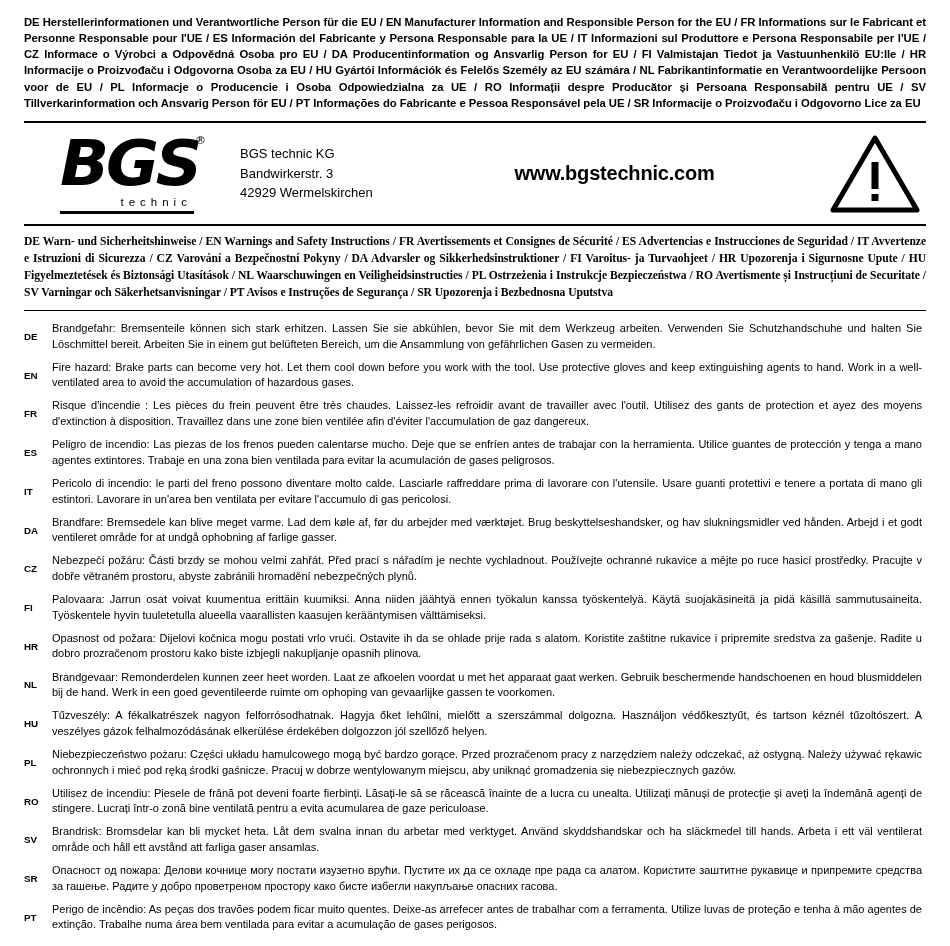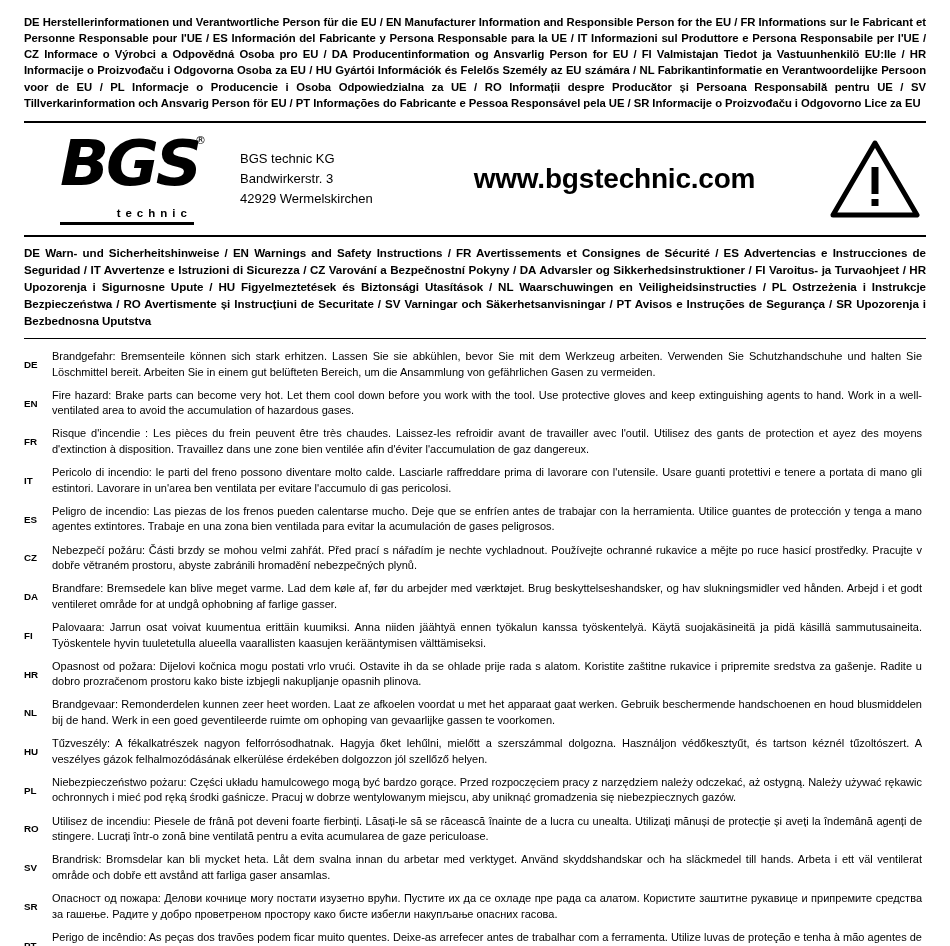--- a/index.html
+++ b/index.html
@@ -80,22 +80,22 @@
     top: 2px;
     right: -12px;
     font-size: 11px;
     font-family: "DejaVu Sans", sans-serif;
   }
   .logo .technic {
     display: block;
     text-align: right;
     font-size: 11.5px;
     letter-spacing: 5px;
-    font-weight: bold;
-    margin-top: 13px;
+    font-weight: normal;
+    margin-top: 2px;
     padding-right: 2px;
   }
   .logo .underline {
     border-bottom: 3px solid #000;
     margin-top: 3px;
     width: 100%;
   }
 
   .addr {
     flex: 0 0 175px;
@@ -104,21 +104,21 @@
     padding-left: 18px;
   }
   .contact {
     flex: 0 0 200px;
     font-size: 12.6px;
     line-height: 1.52;
   }
   .weburl {
     flex: 1 1 auto;
     text-align: center;
-    font-size: 28px;
+    font-size: 20px;
     font-weight: bold;
     font-family: "Liberation Sans", sans-serif;
     letter-spacing: -0.2px;
     padding-right: 10px;
   }
   .warn-tri {
     flex: 0 0 96px;
     display: flex;
     align-items: center;
     justify-content: flex-end;
@@ -126,20 +126,21 @@
   }
 
   
   .warn-title {
     font-size: 11.6px;
     font-weight: bold;
     line-height: 1.46;
     text-align: justify;
     padding: 8px 0 8px 0;
     letter-spacing: -0.05px;
+    font-family: Liberation Serif, serif;
   }
 
   
   .rows {
     padding-top: 10px;
   }
   .row {
     display: flex;
     align-items: center;
     margin-bottom: 7.5px;
@@ -212,62 +213,62 @@
     </div>
     <div class="row">
       <div class="code">EN</div>
       <div class="text">Fire hazard: Brake parts can become very hot. Let them cool down before you work with the tool. Use protective gloves and keep extinguishing agents to hand. Work in a well-ventilated area to avoid the accumulation of hazardous gases.</div>
     </div>
     <div class="row">
       <div class="code">FR</div>
       <div class="text">Risque d'incendie : Les pièces du frein peuvent être très chaudes. Laissez-les refroidir avant de travailler avec l'outil. Utilisez des gants de protection et ayez des moyens d'extinction à disposition. Travaillez dans une zone bien ventilée afin d'éviter l'accumulation de gaz dangereux.</div>
     </div>
     <div class="row">
+      <div class="code">ES</div>
+      <div class="text">Peligro de incendio: Las piezas de los frenos pueden calentarse mucho. Deje que se enfríen antes de trabajar con la herramienta. Utilice guantes de protección y tenga a mano agentes extintores. Trabaje en una zona bien ventilada para evitar la acumulación de gases peligrosos.</div>
+    </div>
+    <div class="row">
       <div class="code">IT</div>
       <div class="text">Pericolo di incendio: le parti del freno possono diventare molto calde. Lasciarle raffreddare prima di lavorare con l'utensile. Usare guanti protettivi e tenere a portata di mano gli estintori. Lavorare in un'area ben ventilata per evitare l'accumulo di gas pericolosi.</div>
     </div>
     <div class="row">
-      <div class="code">ES</div>
-      <div class="text">Peligro de incendio: Las piezas de los frenos pueden calentarse mucho. Deje que se enfríen antes de trabajar con la herramienta. Utilice guantes de protección y tenga a mano agentes extintores. Trabaje en una zona bien ventilada para evitar la acumulación de gases peligrosos.</div>
+      <div class="code">DA</div>
+      <div class="text">Brandfare: Bremsedele kan blive meget varme. Lad dem køle af, før du arbejder med værktøjet. Brug beskyttelseshandsker, og hav slukningsmidler ved hånden. Arbejd i et godt ventileret område for at undgå ophobning af farlige gasser.</div>
     </div>
     <div class="row">
       <div class="code">CZ</div>
       <div class="text">Nebezpečí požáru: Části brzdy se mohou velmi zahřát. Před prací s nářadím je nechte vychladnout. Používejte ochranné rukavice a mějte po ruce hasicí prostředky. Pracujte v dobře větraném prostoru, abyste zabránili hromadění nebezpečných plynů.</div>
     </div>
     <div class="row">
-      <div class="code">DA</div>
-      <div class="text">Brandfare: Bremsedele kan blive meget varme. Lad dem køle af, før du arbejder med værktøjet. Brug beskyttelseshandsker, og hav slukningsmidler ved hånden. Arbejd i et godt ventileret område for at undgå ophobning af farlige gasser.</div>
-    </div>
-    <div class="row">
       <div class="code">FI</div>
       <div class="text">Palovaara: Jarrun osat voivat kuumentua erittäin kuumiksi. Anna niiden jäähtyä ennen työkalun kanssa työskentelyä. Käytä suojakäsineitä ja pidä käsillä sammutusaineita. Työskentele hyvin tuuletetulla alueella vaarallisten kaasujen kerääntymisen välttämiseksi.</div>
     </div>
     <div class="row">
       <div class="code">HR</div>
       <div class="text">Opasnost od požara: Dijelovi kočnica mogu postati vrlo vrući. Ostavite ih da se ohlade prije rada s alatom. Koristite zaštitne rukavice i pripremite sredstva za gašenje. Radite u dobro prozračenom prostoru kako biste izbjegli nakupljanje opasnih plinova.</div>
     </div>
     <div class="row">
       <div class="code">NL</div>
       <div class="text">Brandgevaar: Remonderdelen kunnen zeer heet worden. Laat ze afkoelen voordat u met het apparaat gaat werken. Gebruik beschermende handschoenen en houd blusmiddelen bij de hand. Werk in een goed geventileerde ruimte om ophoping van gevaarlijke gassen te voorkomen.</div>
     </div>
     <div class="row">
       <div class="code">HU</div>
       <div class="text">Tűzveszély: A fékalkatrészek nagyon felforrósodhatnak. Hagyja őket lehűlni, mielőtt a szerszámmal dolgozna. Használjon védőkesztyűt, és tartson kéznél tűzoltószert. A veszélyes gázok felhalmozódásának elkerülése érdekében dolgozzon jól szellőző helyen.</div>
     </div>
     <div class="row">
       <div class="code">PL</div>
-      <div class="text">Niebezpieczeństwo pożaru: Części układu hamulcowego mogą być bardzo gorące. Przed rozpoczęciem pracy z narzędziem należy odczekać, aż ostygną. Należy używać rękawic ochronnych i mieć pod ręką środki gaśnicze. Pracuj w dobrze wentylowanym miejscu, aby uniknąć gromadzenia się niebezpiecznych gazów.</div>
+      <div class="text">Niebezpieczeństwo pożaru: Części układu hamulcowego mogą być bardzo gorące. Przed prozračenom pracy z narzędziem należy odczekać, aż ostygną. Należy używać rękawic ochronnych i mieć pod ręką środki gaśnicze. Pracuj w dobrze wentylowanym miejscu, aby uniknąć gromadzenia się niebezpiecznych gazów.</div>
     </div>
     <div class="row">
       <div class="code">RO</div>
       <div class="text">Utilisez de incendiu: Piesele de frână pot deveni foarte fierbinți. Lăsați-le să se răcească înainte de a lucra cu unealta. Utilizați mănuși de protecție și aveți la îndemână agenți de stingere. Lucrați într-o zonă bine ventilată pentru a evita acumularea de gaze periculoase.</div>
     </div>
     <div class="row">
       <div class="code">SV</div>
-      <div class="text">Brandrisk: Bromsdelar kan bli mycket heta. Låt dem svalna innan du arbetar med verktyget. Använd skyddshandskar och ha släckmedel till hands. Arbeta i ett väl ventilerat område och dobře ett avstånd att farliga gaser ansamlas.</div>
+      <div class="text">Brandrisk: Bromsdelar kan bli mycket heta. Låt dem svalna innan du arbetar med verktyget. Använd skyddshandskar och ha släckmedel till hands. Arbeta i ett väl ventilerat område och håll ett avstånd att farliga gaser ansamlas.</div>
     </div>
     <div class="row">
       <div class="code">SR</div>
       <div class="text">Опасност од пожара: Делови кочнице могу постати изузетно врући. Пустите их да се охладе пре рада са алатом. Користите заштитне рукавице и припремите средства за гашење. Радите у добро проветреном простору како бисте избегли накупљање опасних гасова.</div>
     </div>
     <div class="row">
       <div class="code">PT</div>
       <div class="text">Perigo de incêndio: As peças dos travões podem ficar muito quentes. Deixe-as arrefecer antes de trabalhar com a ferramenta. Utilize luvas de proteção e tenha à mão agentes de extinção. Trabalhe numa área bem ventilada para evitar a acumulação de gases perigosos.</div>
     </div>
 

